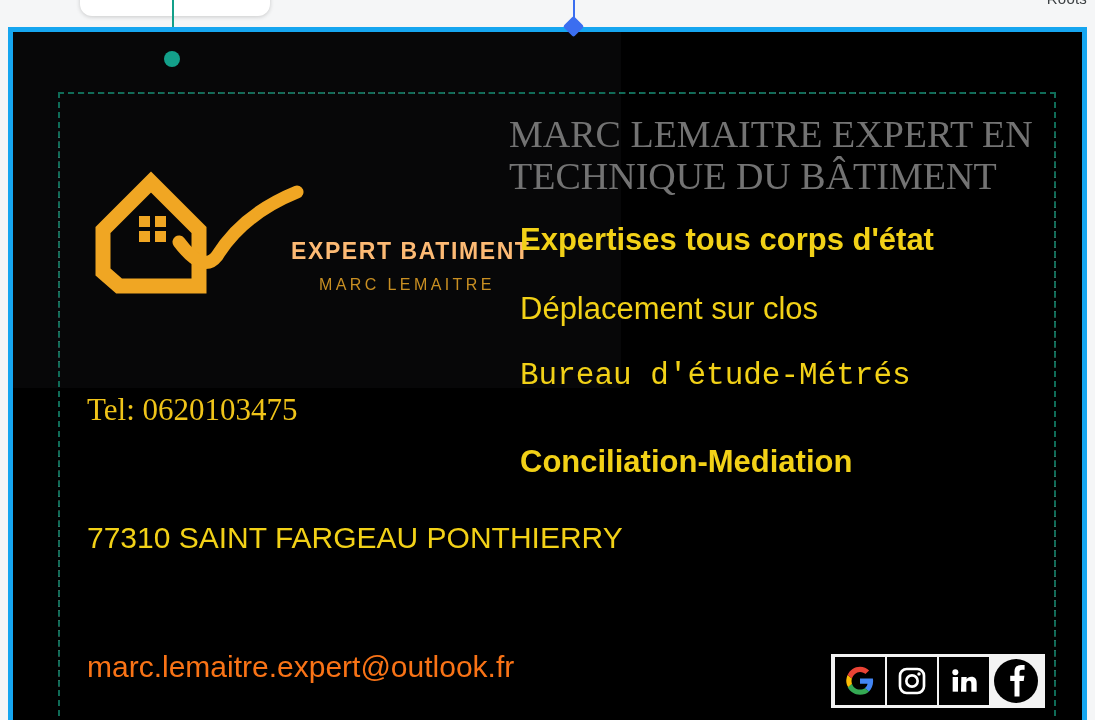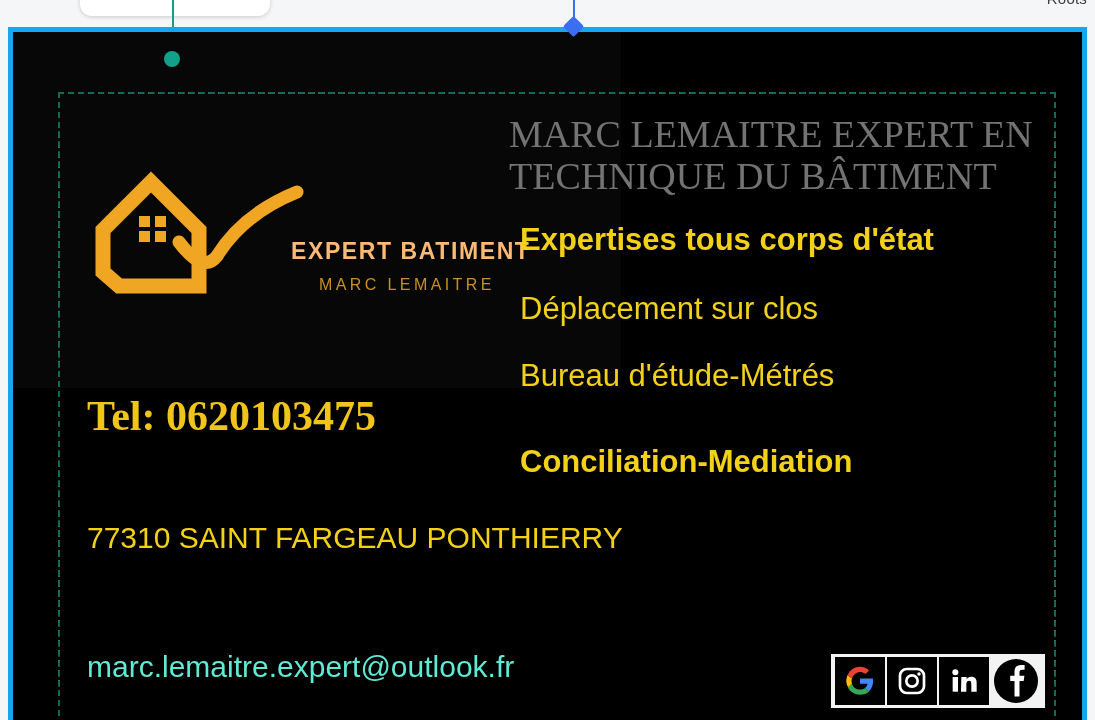--- a/index.html
+++ b/index.html
@@ -170,31 +170,31 @@
     width: 520px;
   }
   .service {
     color: #f2d117;
     font-size: 31px;
     line-height: 1.15;
     white-space: nowrap;
   }
   .service.s1 { position: absolute; top: 0px; font-weight: bold; }
   .service.s2 { position: absolute; top: 69px; }
-  .service.s3 { position: absolute; top: 136px; }
+  .service.s3 { position: absolute; top: 136px; font-family: Liberation Mono, monospace; }
   .service.s4 { position: absolute; top: 222px; font-weight: bold; }
 
   
   .phone {
     position: absolute;
     left: 74px;
     top: 360px;
     font-family: "Liberation Serif", serif;
-    font-weight: bold;
-    font-size: 42px;
+    font-weight: normal;
+    font-size: 31px;
     color: #f0c419;
     white-space: nowrap;
   }
 
   
   .addr {
     position: absolute;
     left: 74px;
     top: 484px;
     color: #f2d117;
@@ -202,21 +202,21 @@
     line-height: 1.45;
     white-space: nowrap;
   }
   .addr div { white-space: nowrap; }
 
   
   .email {
     position: absolute;
     left: 74px;
     top: 618px;
-    color: #5eead4;
+    color: #f97316;
     font-size: 30px;
     white-space: nowrap;
   }
 
   
   .social {
     position: absolute;
     left: 818px;
     top: 622px;
     width: 214px;

